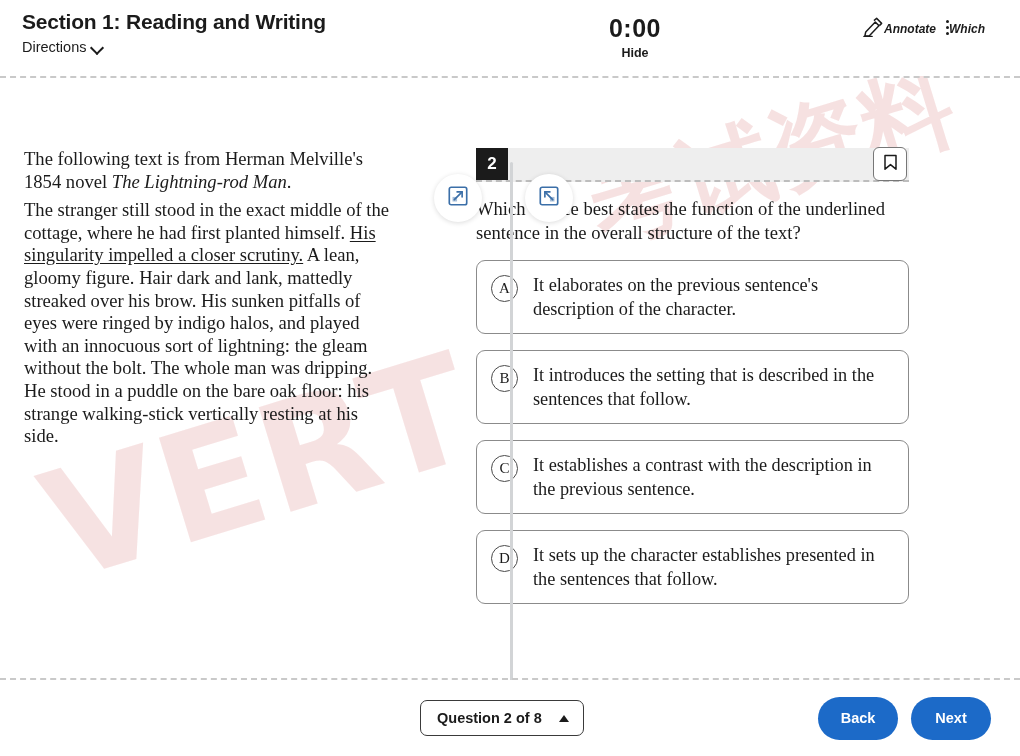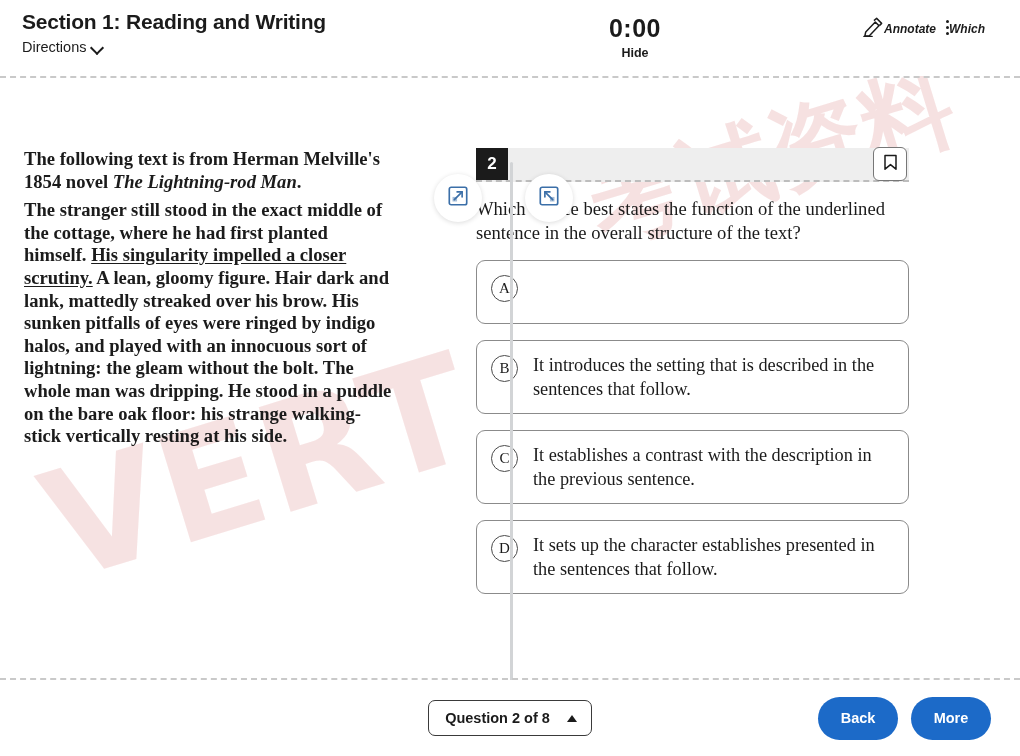--- a/index.html
+++ b/index.html
@@ -170,21 +170,20 @@
     position: relative;
     z-index: 1;
     height: 600px;
     display: flex;
   }
   #left-pane {
     width: 434px;
     position: relative;
     box-sizing: border-box;
     padding: 72px 40px 0 24px;
-    font-weight: bold;
   }
   #pane-divider {
     position: absolute;
     left: 510px;
     top: 86px;
     width: 3px;
     height: 580px;
     background: #d2d4d6;
     border-radius: 2px;
     z-index: 2;
@@ -305,21 +304,21 @@
     position: absolute;
     left: 0; right: 0;
     top: 680px;
     height: 76px;
     background: #fff;
     z-index: 3;
     display: flex;
     align-items: center;
   }
   #footer-left { width: 420px; }
-  #footer-center { flex: 1; display: flex; justify-content: center; }
+  #footer-center { flex: 1; display: flex; }
   #question-nav-button {
     border: 1.5px solid #3a3a3a;
     border-radius: 7px;
     background: #fff;
     padding: 9px 14px 9px 16px;
     font-size: 14.5px;
     font-weight: 700;
     color: #1b1b1b;
     display: inline-flex;
     align-items: center;
@@ -450,20 +449,21 @@
         </span>
       </div>
     </div>
 
     <div id="question-stem">Which choice best states the function of the underlined sentence in the overall structure of the text?</div>
 
     <div id="choice-list">
 
       <div class="choice">
         <div class="choice-letter">A</div>
+        <div class="choice-text">It elaborates on the previous sentence's description of the character.</div>
       </div>
 
       <div class="choice">
         <div class="choice-letter">B</div>
         <div class="choice-text">It introduces the setting that is described in the sentences that follow.</div>
       </div>
 
       <div class="choice">
         <div class="choice-letter">C</div>
         <div class="choice-text">It establishes a contrast with the description in the previous sentence.</div>
@@ -485,15 +485,15 @@
 
   <div id="footer-center">
     <div id="question-nav-button">
       <span>Question 2 of 8</span>
       <span class="caret-up"></span>
     </div>
   </div>
 
   <div id="footer-right">
     <button class="nav-btn">Back</button>
-    <button class="nav-btn">More</button>
+    <button class="nav-btn">Next</button>
   </div>
 </div>
 
 </body></html>

